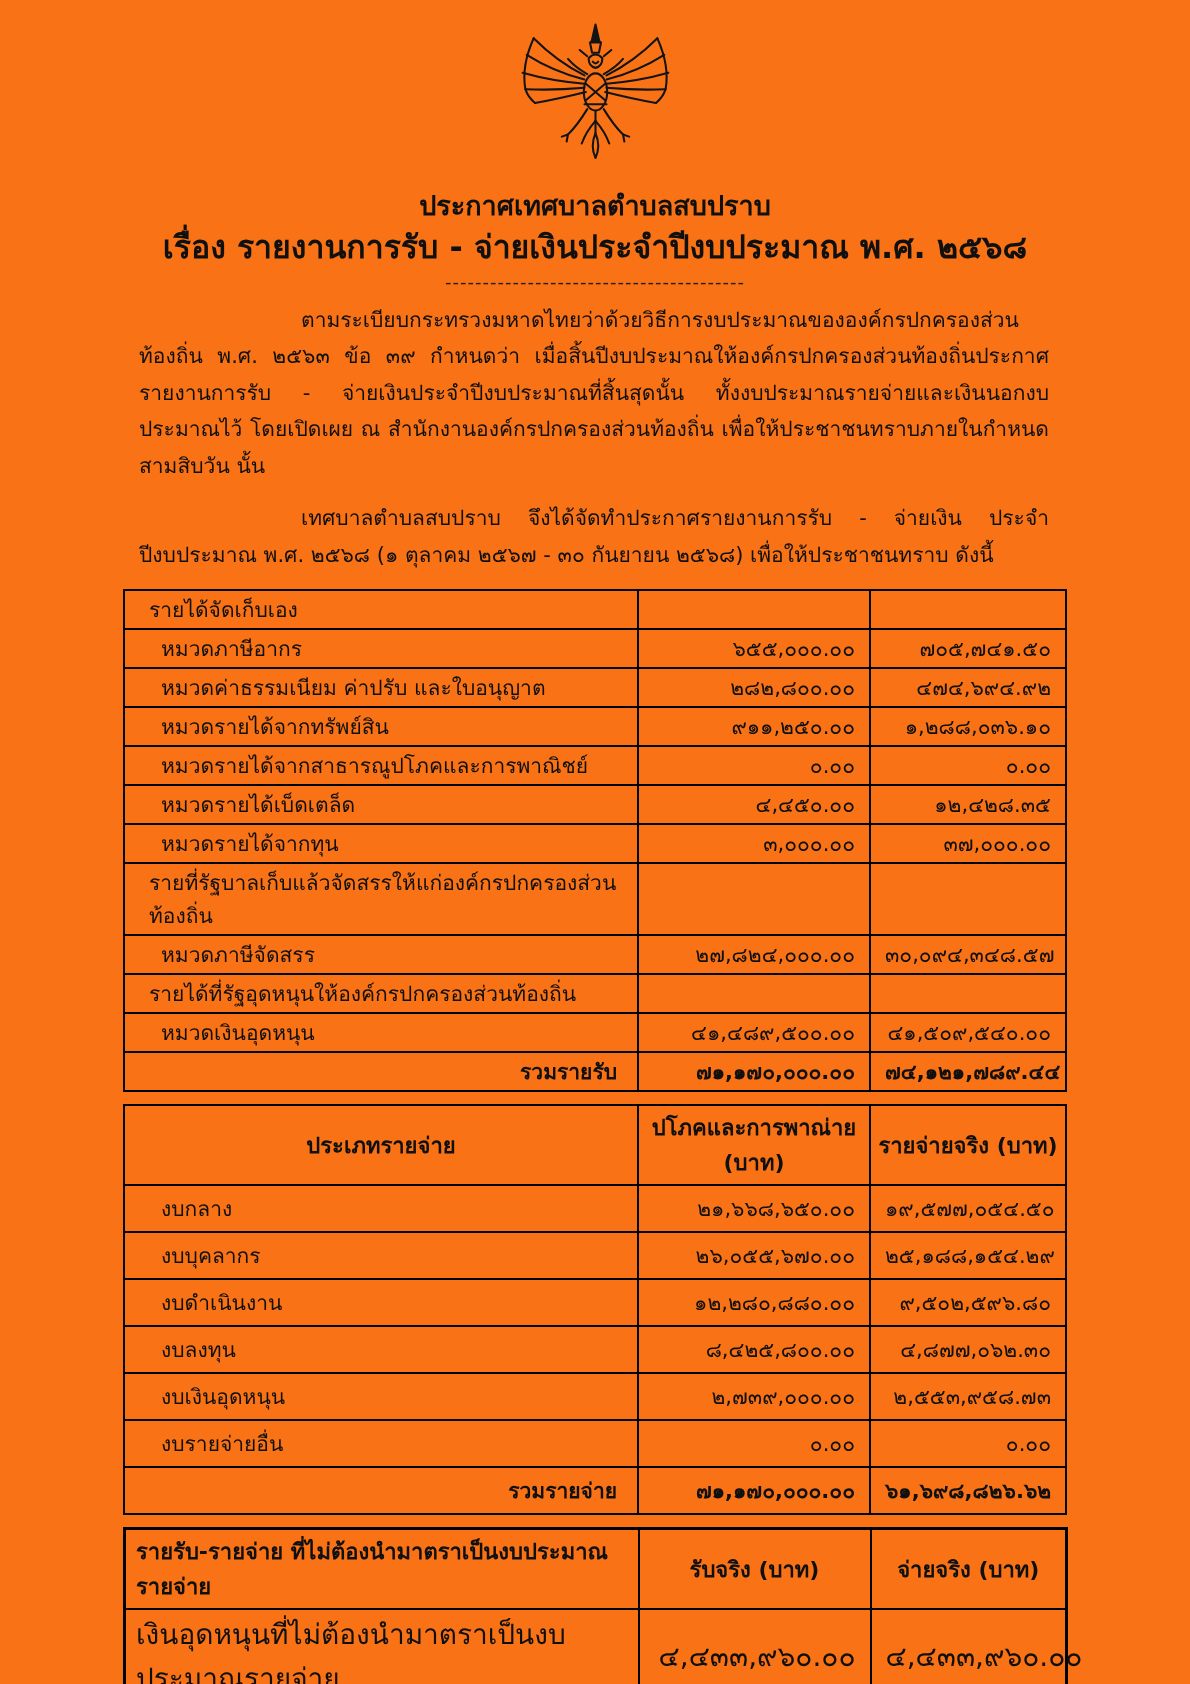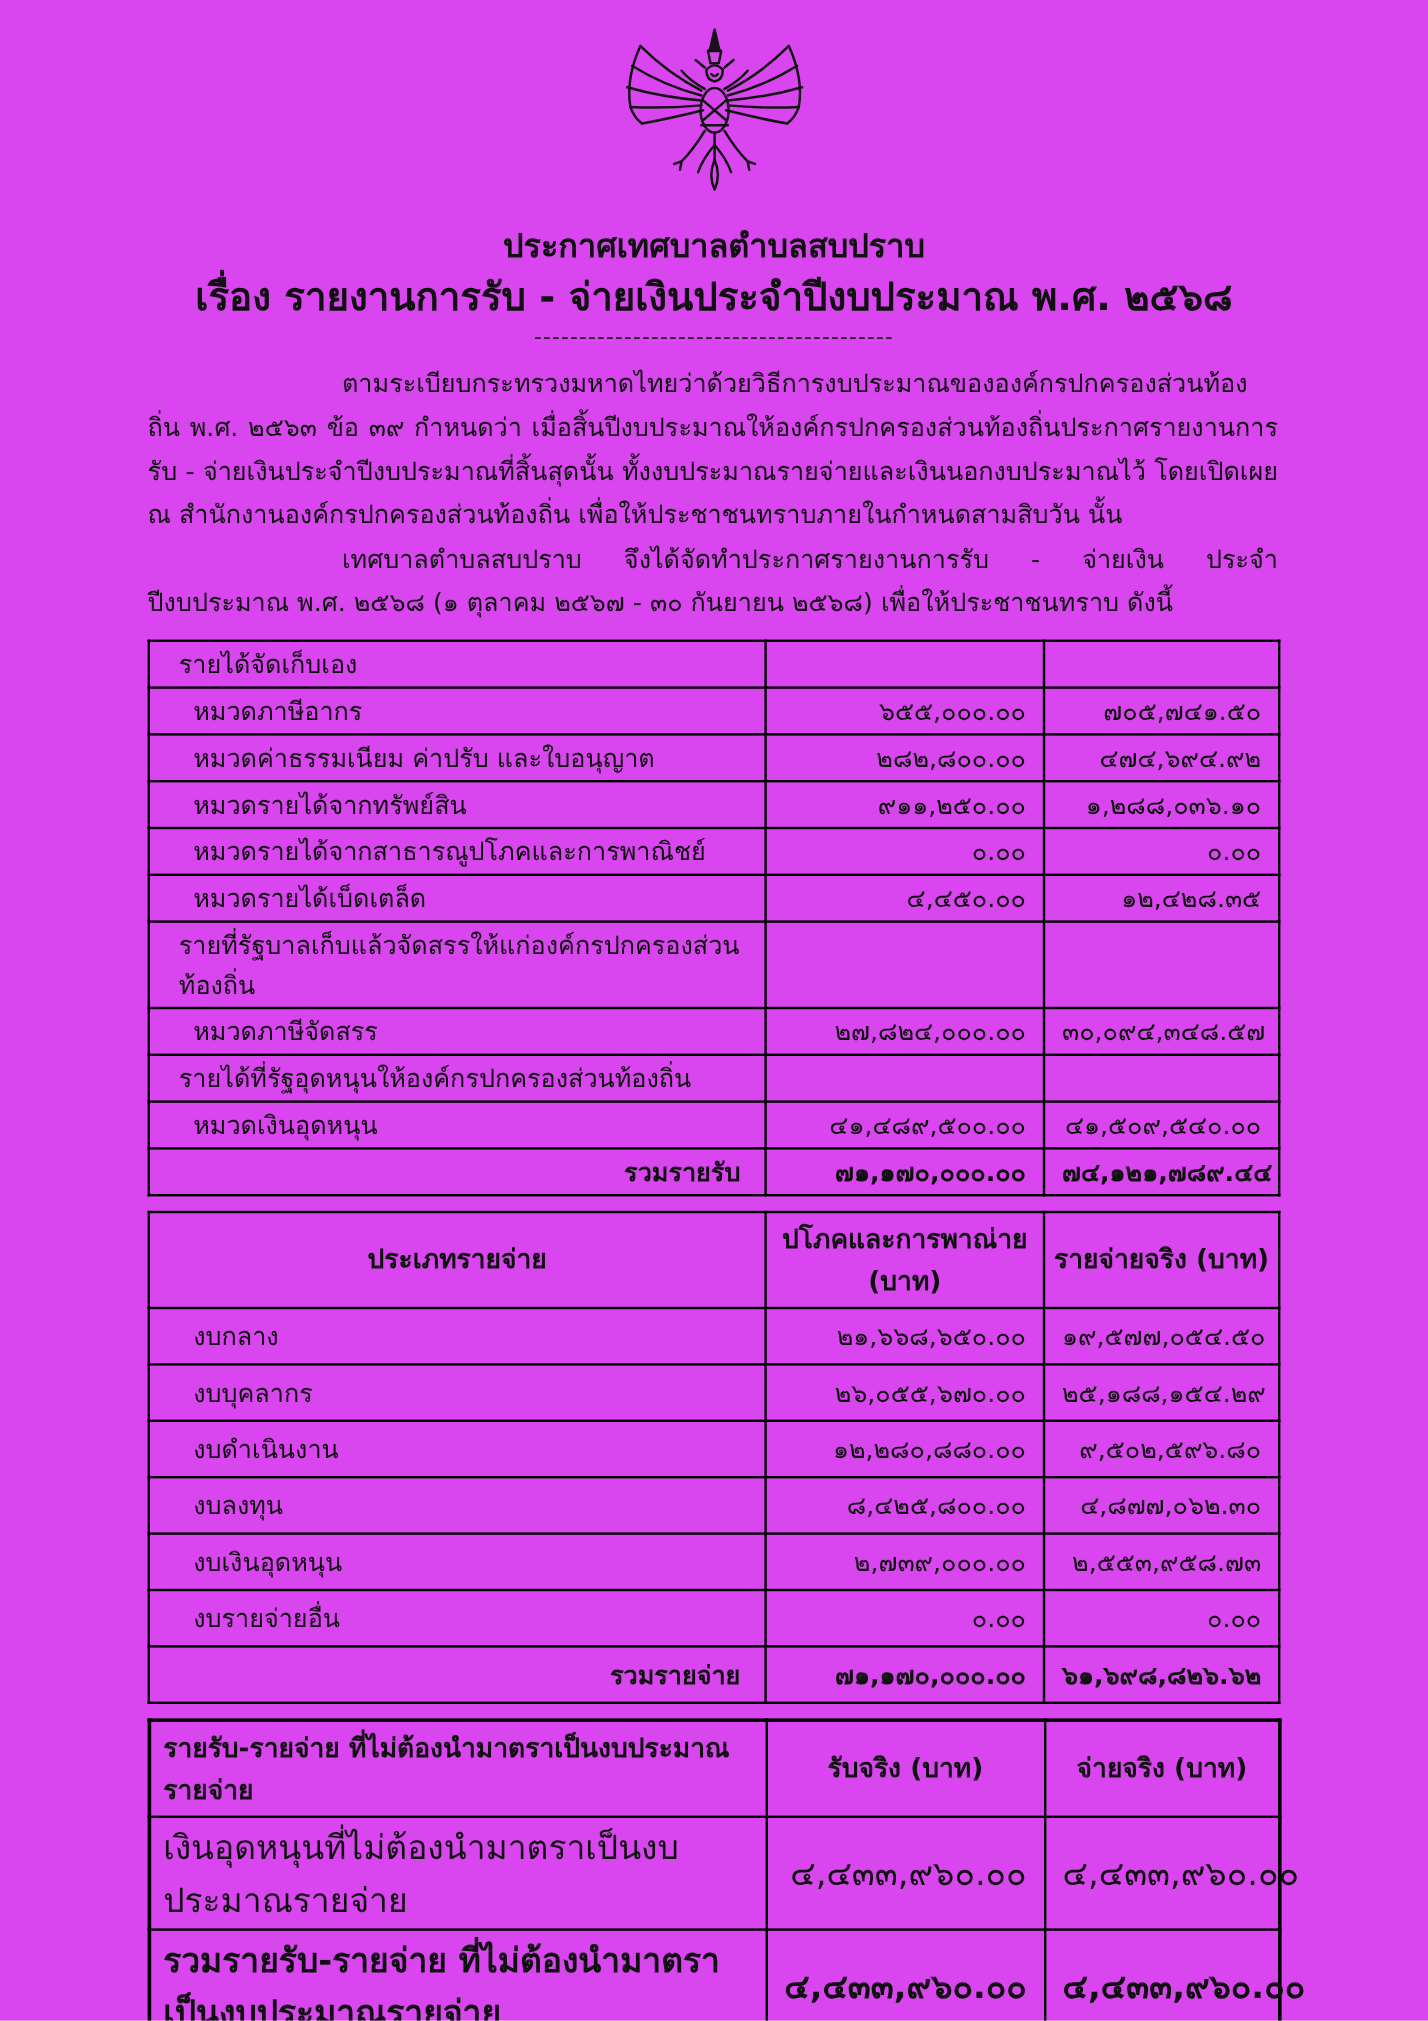--- a/index.html
+++ b/index.html
@@ -1,27 +1,27 @@
 <!DOCTYPE html>
 <html><head>
 <meta charset="utf-8">
 <style>
   html,body{margin:0;padding:0;background:#ffffff;}
   .page{
-    width:1190px;height:1684px;position:relative;background:#d946ef;color:#101010;
+    width:1190px;height:1684px;position:relative;background:#f97316;color:#101010;
     font-family:"DejaVu Sans","Liberation Sans",sans-serif;overflow:hidden;
   }
   .emblem-wrap{width:100%;text-align:center;padding-top:14px;}
   .emblem-wrap svg{display:inline-block;}
   .doc-title{font-size:27px;font-weight:bold;text-align:center;margin-top:10px;line-height:1.3;}
   .doc-subject{font-size:32px;font-weight:bold;text-align:center;margin-top:4px;line-height:1.3;}
   .doc-divider{font-size:18px;text-align:center;margin-top:2px;letter-spacing:1px;color:#222;}
   .content{padding:0 125px 0 123px;}
   .para{
-    font-size:21px;line-height:1.74;text-align:justify;margin:0;
+    font-size:21px;line-height:1.74;text-align:justify;margin:16px;
   }
   .para1{margin-top:10px;text-indent:162px;}
   .para2{margin-top:0;text-indent:162px;}
   table{border-collapse:collapse;width:942px;margin-top:12px;table-layout:fixed;}
   col.c-label{width:514px;}
   col.c-est{width:232px;}
   col.c-act{width:196px;}
   th,td{border:2px solid #000;font-size:21px;padding:2px 10px;vertical-align:middle;}
   th{font-weight:bold;text-align:center;font-size:22px;height:44px;padding:4px 6px;}
   td{height:33px;}
@@ -115,20 +115,25 @@
         <td class="item">หมวดรายได้จากสาธารณูปโภคและการพาณิชย์</td>
         <td class="num">๐.๐๐</td>
         <td class="num">๐.๐๐</td>
       </tr>
       <tr>
         <td class="item">หมวดรายได้เบ็ดเตล็ด</td>
         <td class="num">๔,๔๕๐.๐๐</td>
         <td class="num">๑๒,๔๒๘.๓๕</td>
       </tr>
       <tr>
+        <td class="item">หมวดรายได้จากทุน</td>
+        <td class="num">๓,๐๐๐.๐๐</td>
+        <td class="num">๓๗,๐๐๐.๐๐</td>
+      </tr>
+      <tr>
         <td class="sec">รายที่รัฐบาลเก็บแล้วจัดสรรให้แก่องค์กรปกครองส่วนท้องถิ่น</td>
         <td></td>
         <td></td>
       </tr>
       <tr>
         <td class="item">หมวดภาษีจัดสรร</td>
         <td class="num">๒๗,๘๒๔,๐๐๐.๐๐</td>
         <td class="num">๓๐,๐๙๔,๓๔๘.๕๗</td>
       </tr>
       <tr>

